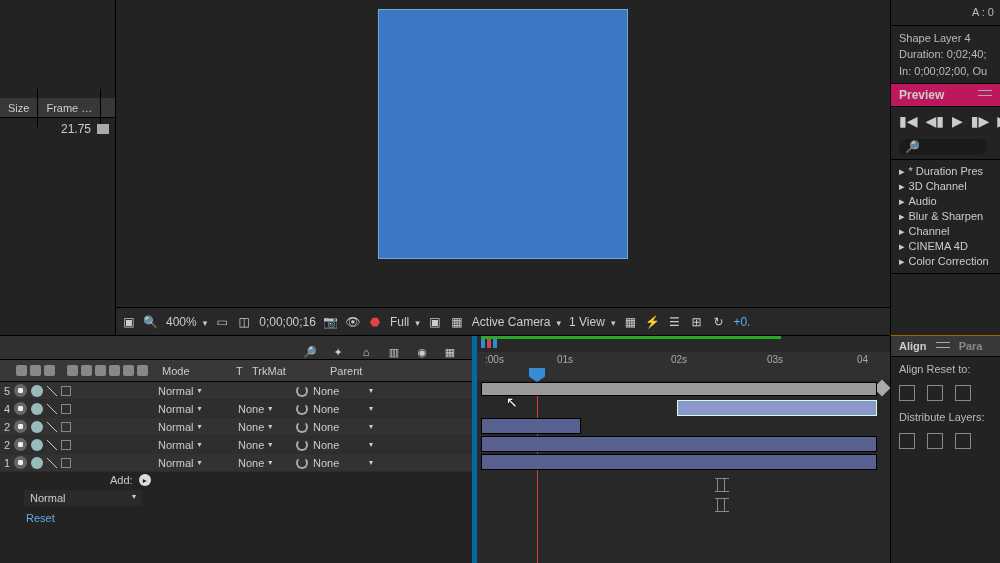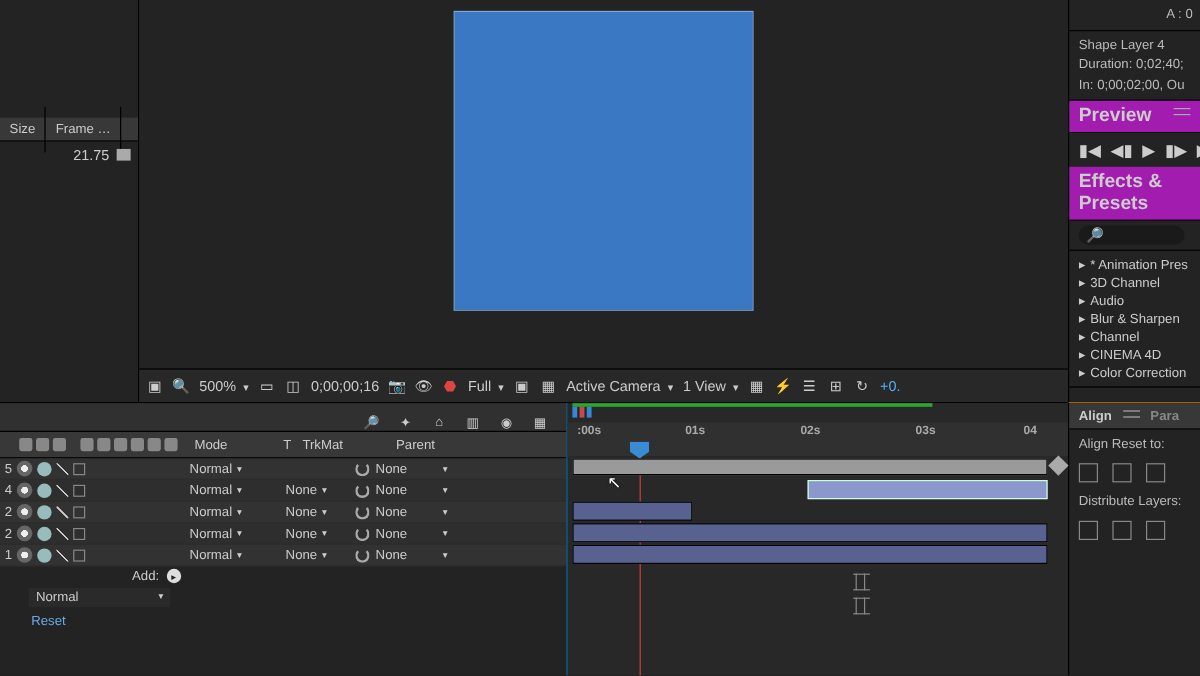--- a/index.html
+++ b/index.html
@@ -12,21 +12,21 @@
 .proj-row span { font-size: 12px;}
 .clap { width: 12px; height: 10px; background: #aaa; clip-path: polygon(0 0,100% 0,100% 100%,0 100%);}
 .viewer { background: #232323; display:flex; flex-direction:column; }
 .canvas-area { flex:1; display:flex; align-items:center; justify-content:center; background:#232323;}
 .comp-square { width: 248px; height:248px; background:#3b78c4; outline:1px solid #7aa6d4; position:relative; top:-20px;}
 .viewer-bar { height: 28px; background:#282828; display:flex; align-items:center; gap:8px; padding:0 6px; border-top:1px solid #000; font-size:12px; }
 .vb-drop::after { content:"▾"; margin-left:6px; font-size:9px;}
 .ico { width:14px; height:14px; display:inline-flex; align-items:center; justify-content:center;}
 .right-col { background:#232323; border-left:1px solid #000; display:flex; flex-direction:column; overflow:hidden;}
 .r-sec { padding:4px 8px; border-bottom:1px solid #000; }
-.r-title { font-weight:bold; font-size:16px; padding:4px 8px; background:#a21caf; border-bottom:1px solid #000;}
+.r-title { font-weight:bold; font-size:12px; padding:4px 8px; background:#be185d; border-bottom:1px solid #000;}
 .r-line { font-size:11px; color:#bbb; line-height:1.5; white-space:nowrap; overflow:hidden;}
 .play-row { display:flex; gap:8px; padding:6px 8px; align-items:center;}
 .play-row span { font-size:14px; cursor:pointer;}
 .search { background:#1a1a1a; border-radius:8px; padding:1px 6px; width:88px; font-size:12px;}
 .preset-list div { padding:1px 0; font-size:11px; white-space:nowrap; overflow:hidden;}
 .preset-list div::before { content:"▸"; margin-right:4px;}
 .bottom-area { display:grid; grid-template-columns: 890px 110px; height: 228px; }
 .timeline { background:#232323; border-top:1px solid #000; position:relative;}
 .tl-tabs { height: 24px; background:#303030; border-bottom:1px solid #000; display:flex; align-items:flex-end; gap:8px; justify-content:flex-end; padding-right:430px;}
 .tl-tabs .ico { margin:0 3px;}
@@ -49,21 +49,21 @@
 .parent-col { width:98px; display:flex; align-items:center; gap:5px;}
 .spiral { width:12px;height:12px;border:2px solid #aaa;border-radius:50%; border-top-color:transparent;}
 .parent-drop { width:60px; display:flex; align-items:center; justify-content:space-between;}
 .parent-drop::after{content:"▾"; font-size:8px;}
 .add-row { padding:2px 4px 2px 110px; font-size:11px; display:flex; align-items:center; gap:6px;}
 .add-btn { width:12px;height:12px; border-radius:50%; background:#ddd; display:flex; align-items:center;justify-content:center; color:#222; font-size:8px;}
 .bottom-blend { padding:2px 24px; }
 .bottom-blend .dd { width:118px; background:#2a2a2a; padding:2px 6px; display:flex; justify-content:space-between;}
 .bottom-blend .dd::after{content:"▾"; font-size:8px;}
 .reset { padding:4px 26px; color:#6aa8e8;}
-.tl-right-area { position:absolute; left:472px; top:0; right:0; bottom:0; border-left:1px solid #0369a1; background:#282828;font-weight:bold;}
+.tl-right-area { position:absolute; left:472px; top:0; right:0; bottom:0; border-left:5px solid #0369a1; background:#282828;}
 .ruler { height:46px; position:relative; background:#282828;}
 .work-knob { position:absolute; top:3px; width:4px; height:9px; background:#4aa3ff;}
 .ruler-scale { position:absolute; left:0; right:0; top:16px; height:28px; background:#303030;}
 .tick { position:absolute; top:2px; font-size:10px; color:#aaa;}
 .playhead { position:absolute; top:16px; width:16px; height:14px; background:#3a8bd6; clip-path: polygon(0 0,100% 0,100% 60%,50% 100%,0 60%);}
 .cti-line { position:absolute; top:46px; bottom:0; width:1px; background:#d43f3f;}
 .bars-area { position:absolute; top:46px; left:0; right:0;}
 .bar { position:absolute; height:16px; background:#58618f; border:1px solid #000;}
 .bar.sel { background:#8c97cc; border:1px solid #cfd;}
 .bar-green { position:absolute; height:3px; background:#2ba82b; top:0px;}
@@ -99,21 +99,21 @@
     </div>
   </div>
 
   <div class="viewer">
     <div class="canvas-area">
       <div class="comp-square"></div>
     </div>
     <div class="viewer-bar">
       <span class="ico">▣</span>
       <span class="ico">🔍</span>
-      <span class="vb-drop">500%</span>
+      <span class="vb-drop">400%</span>
       <span class="ico">▭</span>
       <span class="ico">◫</span>
       <span>0;00;00;16</span>
       <span class="ico">📷</span>
       <span class="ico">👁</span>
       <span class="ico" style="color:#d44">⬣</span>
       <span class="vb-drop">Full</span>
       <span class="ico">▣</span>
       <span class="ico">▦</span>
       <span class="vb-drop">Active Camera</span>
@@ -140,26 +140,25 @@
       <span>Preview</span>
       <span class="menu-ico" style="float:right"></span>
     </div>
     <div class="play-row">
       <span>▮◀</span>
       <span>◀▮</span>
       <span>▶</span>
       <span>▮▶</span>
       <span>▶▮</span>
     </div>
-    <div class="r-title">Effects &amp; Presets</div>
     <div class="r-sec">
       <div class="search">🔎</div>
     </div>
     <div class="r-sec preset-list">
-      <div>* Animation Pres</div>
+      <div>* Duration Pres</div>
       <div>3D Channel</div>
       <div>Audio</div>
       <div>Blur &amp; Sharpen</div>
       <div>Channel</div>
       <div>CINEMA 4D</div>
       <div>Color Correction</div>
     </div>
   </div>
 </div>
 
@@ -283,21 +282,21 @@
     </div>
     <div class="reset">Reset</div>
 
     <div class="tl-right-area">
       <div class="ruler">
         <div class="work-knob" style="left:4px; background:#3489d6;"></div>
         <div class="work-knob" style="left:10px; background:#c24b4b;"></div>
         <div class="work-knob" style="left:16px; background:#3489d6;"></div>
         <div class="ruler-scale">
           <span class="tick" style="left:8px">:00s</span>
-          <span class="tick" style="left:98px">01s</span>
+          <span class="tick" style="left:80px">01s</span>
           <span class="tick" style="left:194px">02s</span>
           <span class="tick" style="left:290px">03s</span>
           <span class="tick" style="left:380px">04</span>
           <div class="playhead" style="left:52px;"></div>
         </div>
       </div>
       <div class="bar-green" style="left:4px; width:300px;"></div>
       <div class="end-dia"></div>
       <div class="cti-line" style="left:60px;"></div>
       <div class="bars-area">

